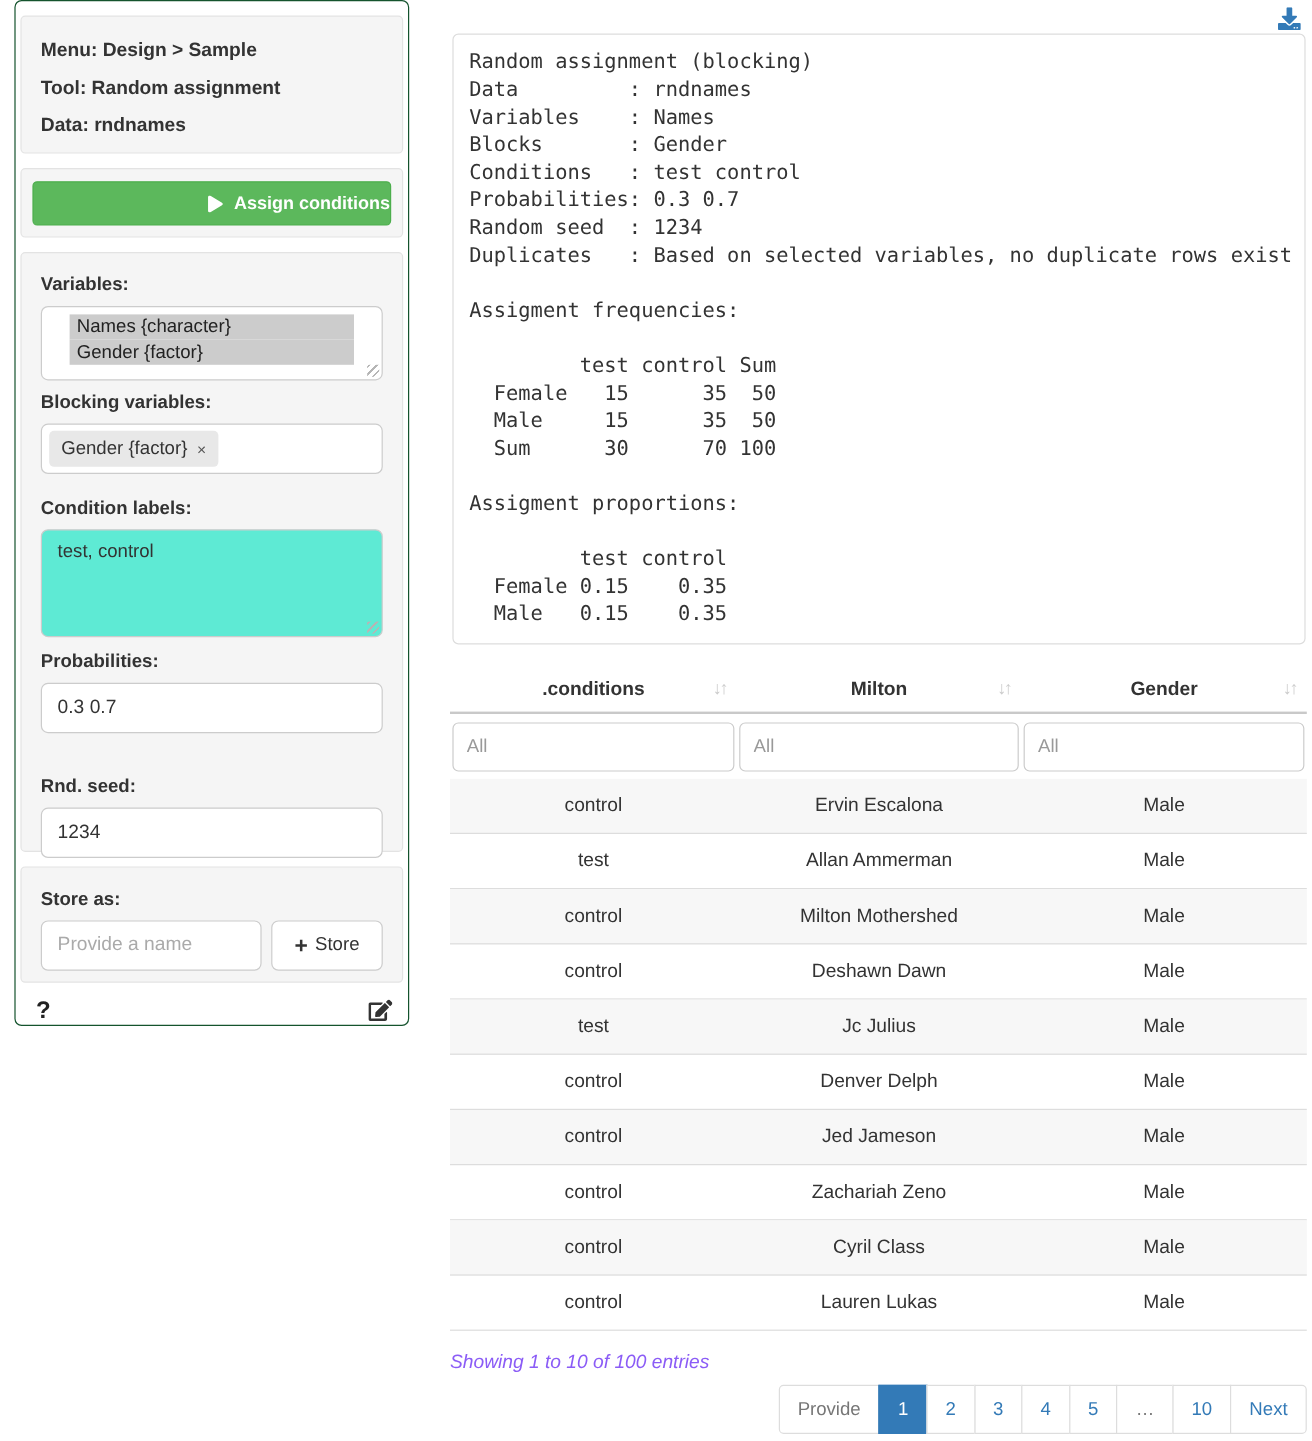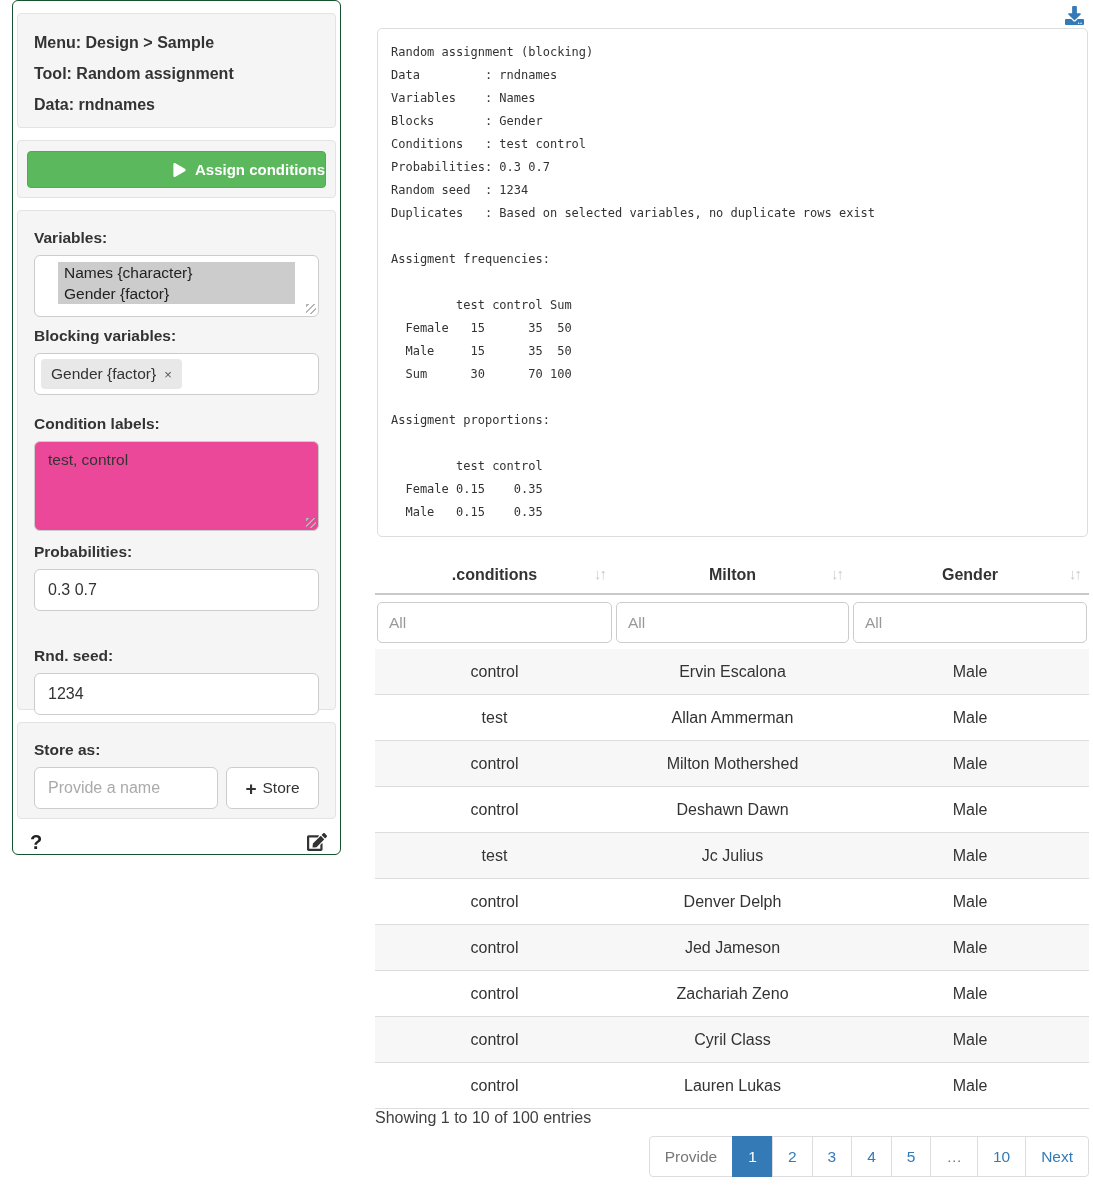--- a/index.html
+++ b/index.html
@@ -48,21 +48,21 @@
     position:relative; width:100%; height:42px; background:#fff;
     border:1px solid #ccc; border-radius:6px; padding:5px 6px; margin-bottom:20px;
   }
   .tag {
     display:inline-flex; align-items:center; gap:8px; height:30px;
     background:#e8e8e8; border-radius:4px; padding:0 10px;
     font-size:15.5px; color:#333;
   }
   .tag .x { font-size:13px; color:#555; cursor:pointer; }
   .tarea {
-    position:relative; width:100%; height:90px; background:#ec4899;
+    position:relative; width:100%; height:90px; background:#5eead4;
     border:1px solid #ccc; border-radius:6px; margin-bottom:12px;
   }
   .tarea textarea {
     width:100%; height:100%; border:none; outline:none; resize:none; background:transparent;
     font-family:inherit; font-size:15.5px; color:#333; padding:9px 13px;
   }
   .tinput {
     width:100%; height:42px; border:1px solid #ccc; border-radius:6px;
     font-family:inherit; font-size:16px; color:#333; padding:0 13px; outline:none; background:#fff;
   }
@@ -81,21 +81,21 @@
   .edit-ic { position:absolute; right:9px; top:2px; cursor:pointer; }
   
   .main { position:absolute; left:375px; top:0; width:714px; }
   .dl-ic { position:absolute; top:6px; right:5px; cursor:pointer; }
   .owell {
     margin:28px 1px 0 2px; background:#fff; border:1px solid #ddd; border-radius:5px;
     padding:12px 13px;
   }
   .owell pre {
     margin:0; font-family:"DejaVu Sans Mono","Liberation Mono",monospace;
-    font-size:12px; line-height:23px; color:#333;
+    font-size:17px; line-height:23px; color:#333;
   }
   .dtable { margin-top:19px; }
   .thead { display:grid; grid-template-columns:239px 237px 238px; height:39px; border-bottom:2px solid #c9c9c9; }
   .th {
     position:relative; display:flex; align-items:center; justify-content:center;
     font-weight:bold; font-size:16px; color:#333; cursor:pointer;
   }
   .sort { position:absolute; right:9px; top:9px; color:#ccc; font-size:15px; letter-spacing:-2px; font-weight:normal; }
   .tfilter { display:grid; grid-template-columns:239px 237px 238px; padding:7px 0 6px 0; }
   .tfilter .fcell { padding:0 2px; }
@@ -103,21 +103,21 @@
     width:100%; height:41px; border:1px solid #ccc; border-radius:5px;
     font-family:inherit; font-size:15.5px; color:#333; padding:0 11px; outline:none;
   }
   .finput::placeholder { color:#999; }
   .trow {
     display:grid; grid-template-columns:239px 237px 238px; height:46px;
     align-items:center; text-align:center; font-size:16px; color:#333;
     border-bottom:1px solid #ddd;
   }
   .trow.odd { background:#f7f7f7; }
-  .tinfo { font-size:16px; color:#404040; }
+  .tinfo { margin-top:18px; font-size:16px; color:#8b5cf6;font-style:italic; }
   .pgwrap { display:flex; justify-content:flex-end; margin-top:9px; }
   ul.pagination { display:flex; list-style:none; margin:0; padding:0; }
   ul.pagination a {
     display:block; padding:9px 15px; font-size:15.5px; line-height:21px;
     color:#337ab7; background:#fff; border:1px solid #ddd; margin-left:-1px;
     text-decoration:none; cursor:pointer;
   }
   ul.pagination li:first-child a { border-radius:4px 0 0 4px; margin-left:0; }
   ul.pagination li:last-child a { border-radius:0 4px 4px 0; }
   ul.pagination li.disabled a { color:#777; cursor:default; }

